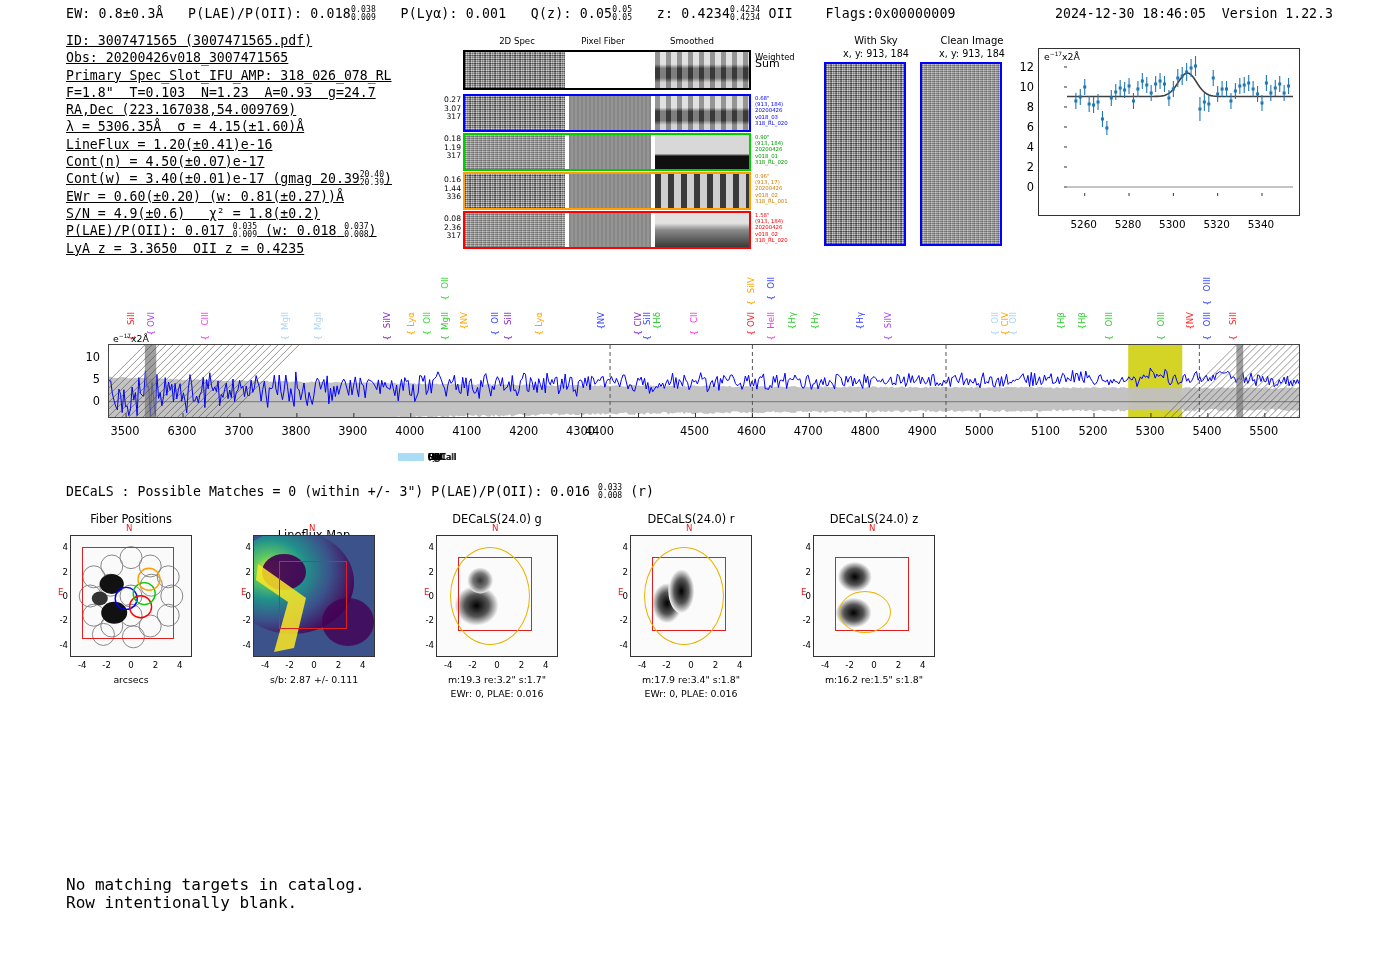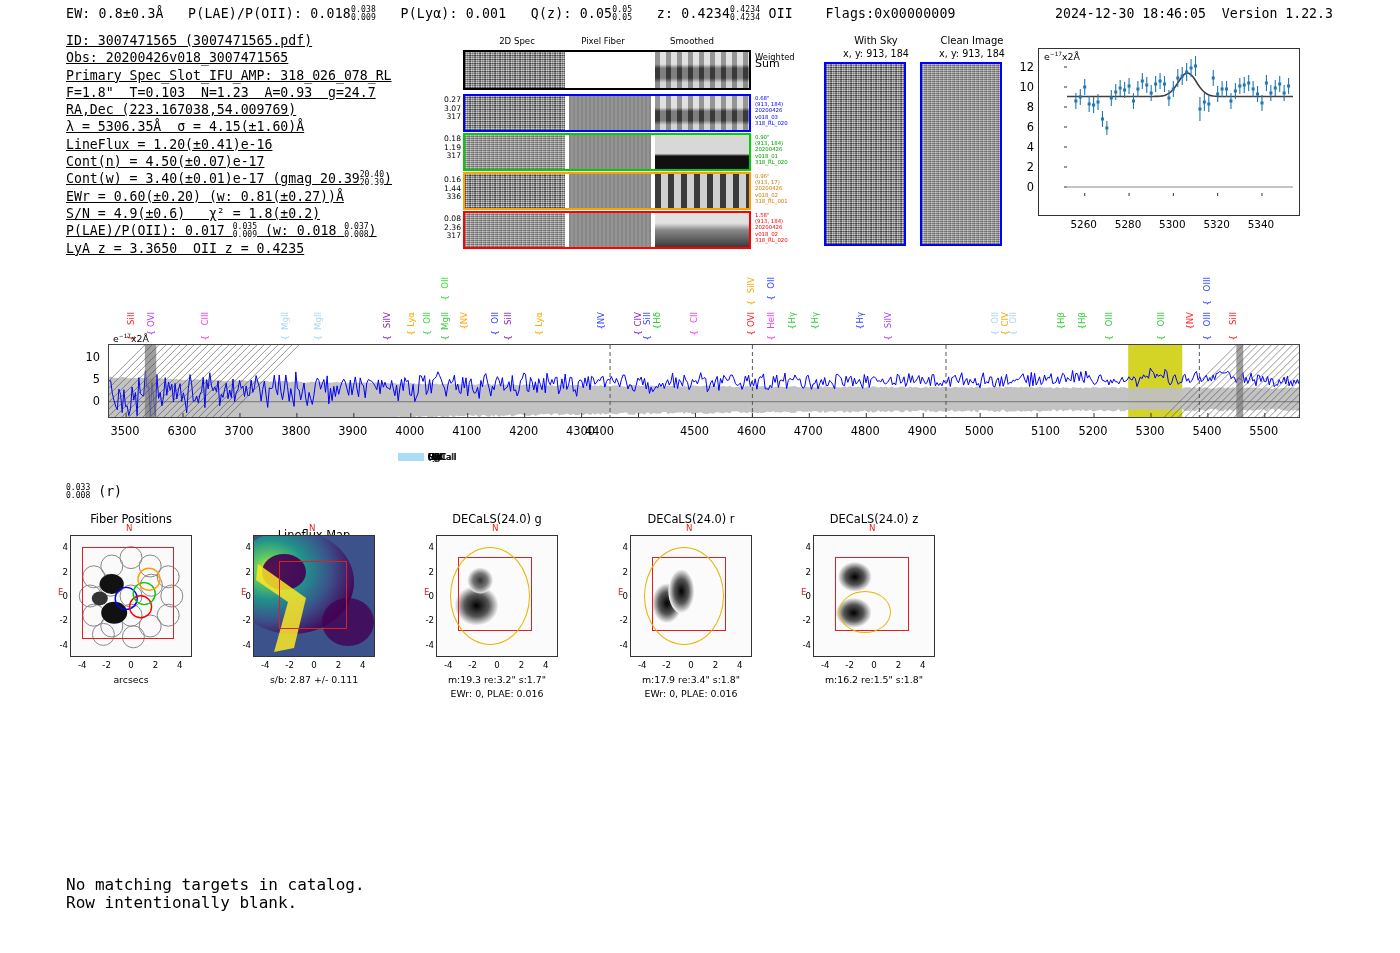--- a/index.html
+++ b/index.html
@@ -551,21 +551,21 @@
       <i style="background: rgb(170, 220, 245);"></i>
       <span>(K)CaII</span>
     </div>
     <div class="lgd">
       <i style="background: rgb(170, 220, 245);"></i>
       <span>(H)CaII</span>
     </div>
   </div>
 
 <div class="abs mono" id="decals-hdr">
-   <span class="frac"><span>0.033</span><span>0.008</span></span> <span>(r)</span>
+  <span>DECaLS : Possible Matches = 0 (within +/- 3")  P(LAE)/P(OII): 0.016</span> <span class="frac"><span>0.033</span><span>0.008</span></span> <span>(r)</span>
 </div>
 
 <div id="cutout-grid">
     <div class="abs cg-title" style="left: 56px; top: 512px;">Fiber Positions</div>
     <div class="abs cg-box" style="left: 70px; top: 535px; width: 122px; height: 122px;"><svg width="120" height="120" viewBox="0 0 120 120">
         <rect x="0" y="0" width="120" height="120" fill="#fafafa"></rect>
         <circle cx="22.799999999999997" cy="40.8" r="11" fill="none" stroke="#888" stroke-width="1"></circle>
         <circle cx="40.8" cy="30" r="11" fill="none" stroke="#888" stroke-width="1"></circle>
         <circle cx="60" cy="21.599999999999994" r="11" fill="none" stroke="#888" stroke-width="1"></circle>
         <circle cx="79.2" cy="30" r="11" fill="none" stroke="#888" stroke-width="1"></circle>

